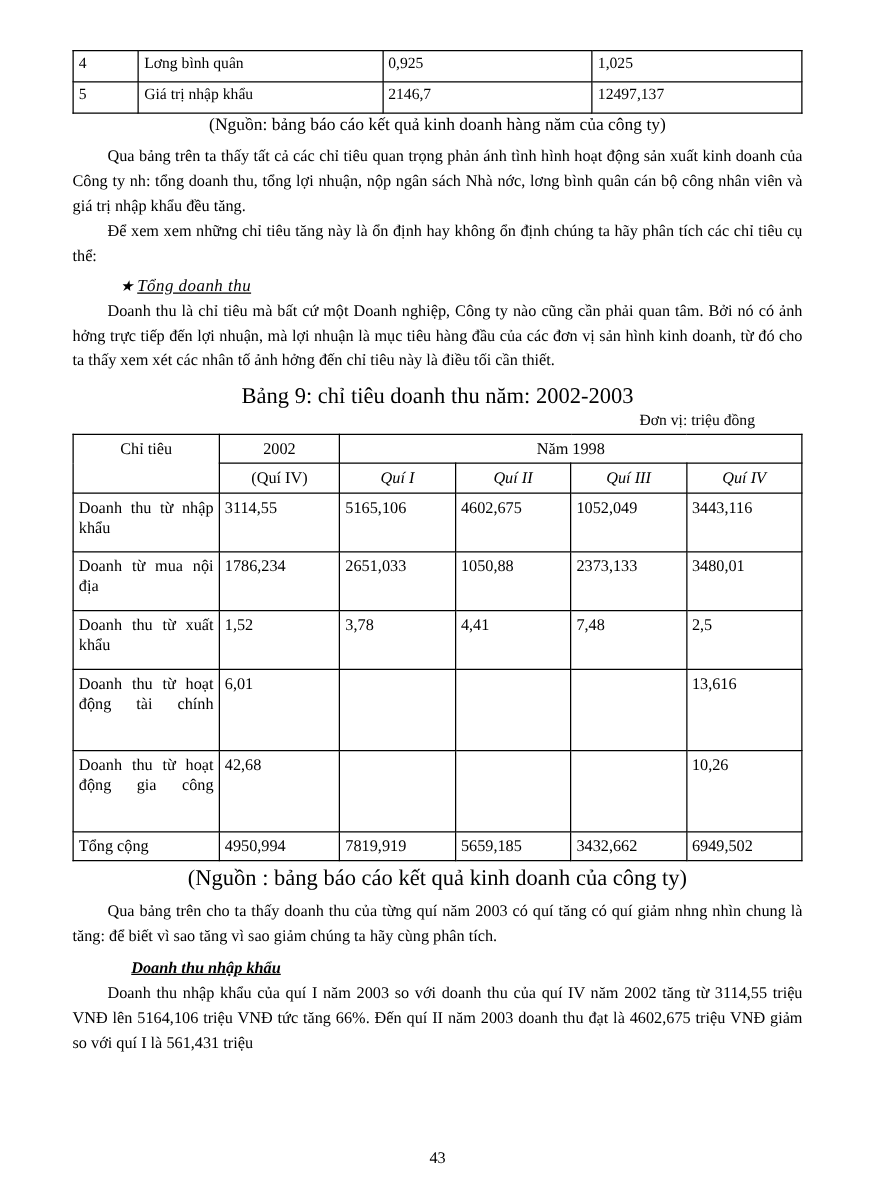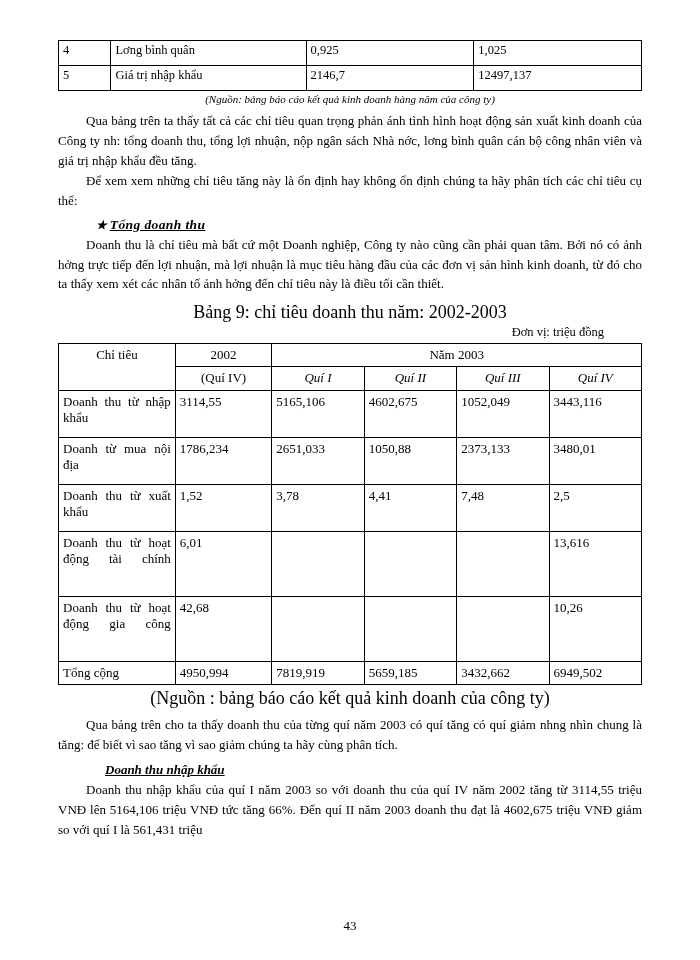--- a/index.html
+++ b/index.html
@@ -37,37 +37,36 @@
   .top-table td {
     height: 20px;
   }
   .col-no { width: 8%; }
   .col-name { width: 34%; }
   .col-v1 { width: 29%; }
   .col-v2 { width: 29%; }
 
   .src-line {
     text-align: center;
-    font-size: 11px;
+    font-size: 14px;
     margin: 2px 0 6px 0;
-    font-style: italic;
   }
   p.para {
     margin: 0 0 1px 0;
     text-align: justify;
     text-indent: 28px;
     font-size: 13px;
     line-height: 1.52;
   }
 
   .heading-script {
     margin: 6px 0 2px 38px;
     font-size: 13.5px;
     font-style: italic;
-    font-weight: bold;
+    font-weight: normal;
     font-family: "Liberation Serif", serif;
   }
   .star {
     font-size: 12px;
     margin-right: 3px;
   }
   .script-text {
     text-decoration: underline;
     letter-spacing: 0.4px;
   }
@@ -162,21 +161,21 @@
   <p class="para">Doanh thu là chỉ tiêu mà bất cứ một Doanh nghiệp, Công ty nào cũng cần phải quan tâm. Bởi nó có ảnh hởng  trực tiếp đến lợi nhuận, mà lợi nhuận là mục tiêu hàng đầu của các đơn vị sản hình kinh doanh, từ đó cho ta thấy xem xét các nhân tố ảnh hởng  đến chỉ tiêu này là điều tối cần thiết.</p>
 
   <div class="tbl-title">Bảng 9: chỉ tiêu doanh thu năm: 2002-2003</div>
   <div class="unit-line">Đơn vị: triệu đồng</div>
 
   <table class="main-table">
     <tbody>
       <tr>
         <td class="hdr c-chitieu" rowspan="2">Chỉ tiêu</td>
         <td class="hdr c-q4">2002</td>
-        <td class="hdr" colspan="4">Năm 2003</td>
+        <td class="hdr" colspan="4">Năm 1998</td>
       </tr>
       <tr>
         <td class="hdr c-q4">(Quí IV)</td>
         <td class="hdr c-q">Quí I</td>
         <td class="hdr c-q">Quí II</td>
         <td class="hdr c-q">Quí III</td>
         <td class="hdr c-q">Quí IV</td>
       </tr>
 
       <tr>

